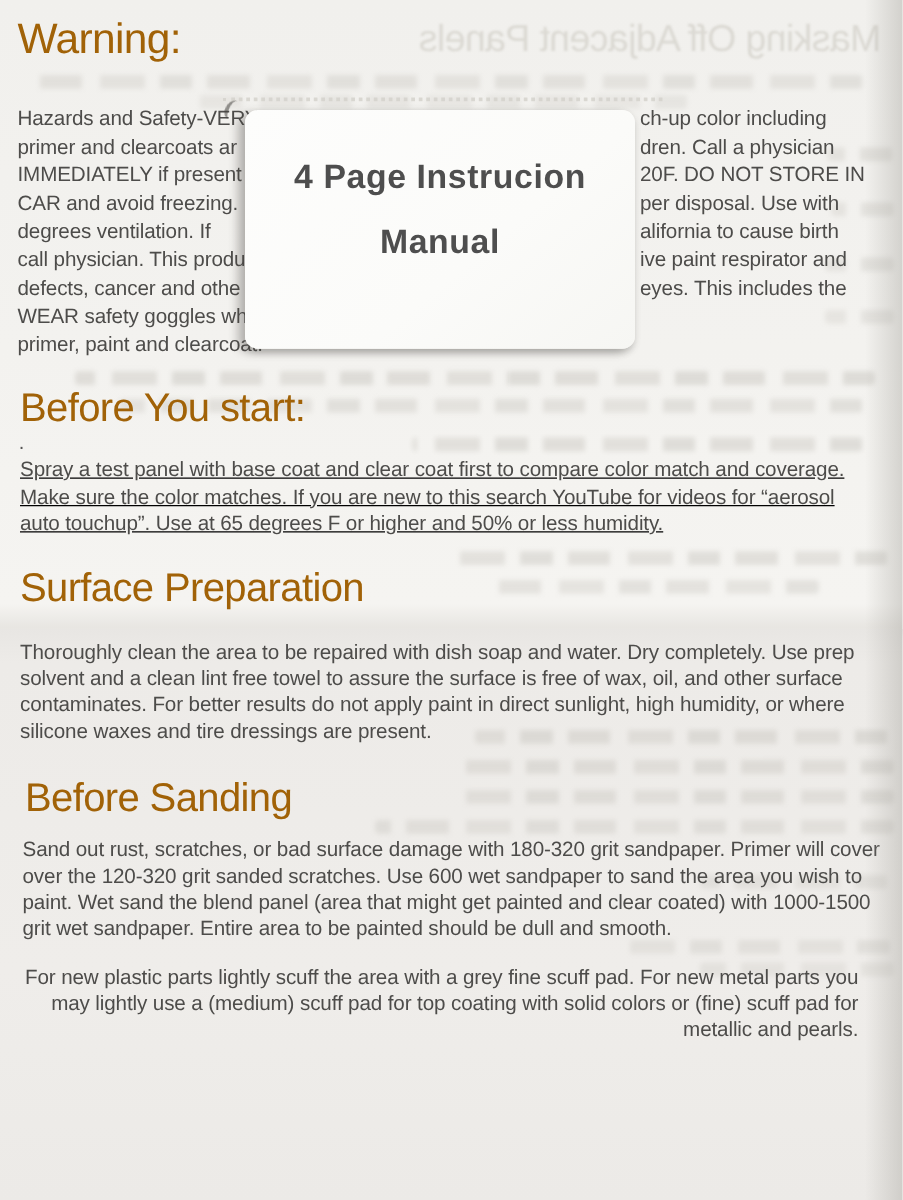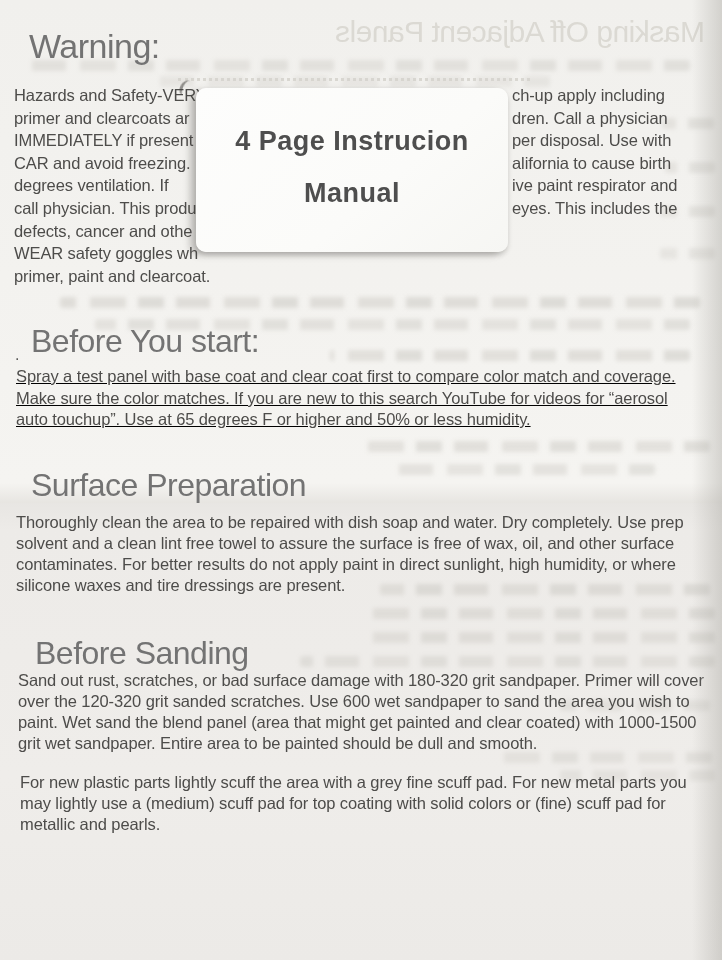--- a/index.html
+++ b/index.html
@@ -34,34 +34,34 @@
   .smudge {
     position:absolute; height:11px; border-radius:3px;
     filter:blur(2px); transform:scaleX(-1);
     background:repeating-linear-gradient(90deg,
       #c8c6c0 0 26px, transparent 26px 38px,
       #cfccc6 38px 74px, transparent 74px 88px,
       #cbc8c2 88px 122px, transparent 122px 134px);
   }
 
   .heading {
-    position:absolute; margin:15px; white-space:nowrap;
-    font-size:32px; font-weight:400; letter-spacing:-.5px; color:#737373;
+    position:absolute; margin:0; white-space:nowrap;
+    font-size:32px; font-weight:400; letter-spacing:-.5px; color:#a16207;
   }
   .bodyline { white-space:nowrap; font-size:16.5px; letter-spacing:-.1px; color:#4d4c4a; }
   .para { position:absolute; line-height:21.5px; }
   .warncol { position:absolute; top:84px; line-height:22.6px; }
 
   
   .perforation {
     position:absolute; left:178px; top:78px; width:352px; height:0;
     border-top:3px dotted #d5d3cd; opacity:.85;
   }
   .sticker {
-    position:absolute; left:196px; top:88px; width:312px; height:164px;
+    position:absolute; left:196px; top:88px; width:312px; height:191px;
     background:linear-gradient(140deg,#fdfdfc 0%,#fbfbf9 60%,#f6f6f3 100%);
     border-radius:10px; text-align:center;
     box-shadow:-6px 3px 7px rgba(72,70,65,.30), 0 3px 5px rgba(72,70,65,.20);
   }
   .sticker-l1 { padding-top:38px; font-size:27px; font-weight:bold; letter-spacing:.5px; color:#4e4e4e; }
   .sticker-l2 { padding-top:21px; font-size:27px; font-weight:bold; letter-spacing:.5px; color:#4e4e4e; }
   .pen-mark {
     position:absolute; left:180px; top:80px; width:10px; height:16px;
     border-left:3px solid rgba(70,68,64,.55); border-radius:60% 0 0 40%;
     transform:rotate(18deg); filter:blur(.4px);
@@ -105,22 +105,23 @@
     <div class="bodyline">IMMEDIATELY if present</div>
     <div class="bodyline">CAR and avoid freezing.</div>
     <div class="bodyline">degrees ventilation. If</div>
     <div class="bodyline">call physician. This produ</div>
     <div class="bodyline">defects, cancer and othe</div>
     <div class="bodyline">WEAR safety goggles wh</div>
     <div class="bodyline">primer, paint and clearcoat.</div>
   </div>
 
   <div class="warncol" style="left:512px;">
-    <div class="bodyline">ch-up apply including</div>
+    <div class="bodyline">ch-up color including</div>
     <div class="bodyline">dren. Call a physician</div>
+    <div class="bodyline">20F. DO NOT STORE IN</div>
     <div class="bodyline">per disposal. Use with</div>
     <div class="bodyline">alifornia to cause birth</div>
     <div class="bodyline">ive paint respirator and</div>
     <div class="bodyline">eyes. This includes the</div>
   </div>
 
   <div class="perforation"></div>
   <div class="pen-mark"></div>
   <div class="sticker">
     <div class="sticker-l1">4 Page Instrucion</div>
@@ -147,20 +148,20 @@
 
   <h1 class="heading" style="left:20px; top:620px;">Before Sanding</h1>
 
   <div class="para" style="left:18px; top:670px; line-height:21px;">
     <div class="bodyline">Sand out rust, scratches, or bad surface damage with 180-320 grit sandpaper. Primer will cover</div>
     <div class="bodyline">over the 120-320 grit sanded scratches. Use 600 wet sandpaper to sand the area you wish to</div>
     <div class="bodyline">paint. Wet sand the blend panel (area that might get painted and clear coated) with 1000-1500</div>
     <div class="bodyline">grit wet sandpaper. Entire area to be painted should be dull and smooth.</div>
   </div>
 
-  <div class="para" style="left:20px; top:772px; line-height:21px;">
+  <div class="para" style="left:20px; top:772px; line-height:21px;text-align:right;">
     <div class="bodyline">For new plastic parts lightly scuff the area with a grey fine scuff pad. For new metal parts you</div>
     <div class="bodyline">may lightly use a (medium) scuff pad for top coating with solid colors or (fine) scuff pad for</div>
     <div class="bodyline">metallic and pearls.</div>
   </div>
 
   <div class="right-edge"></div>
 </div>
 
 </body></html>

